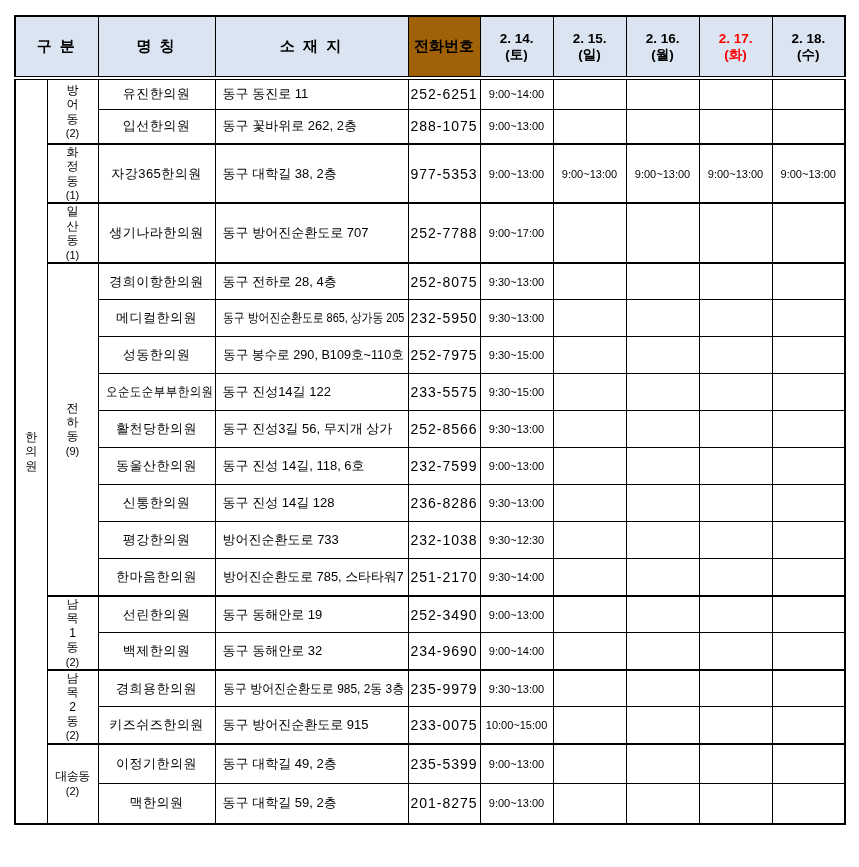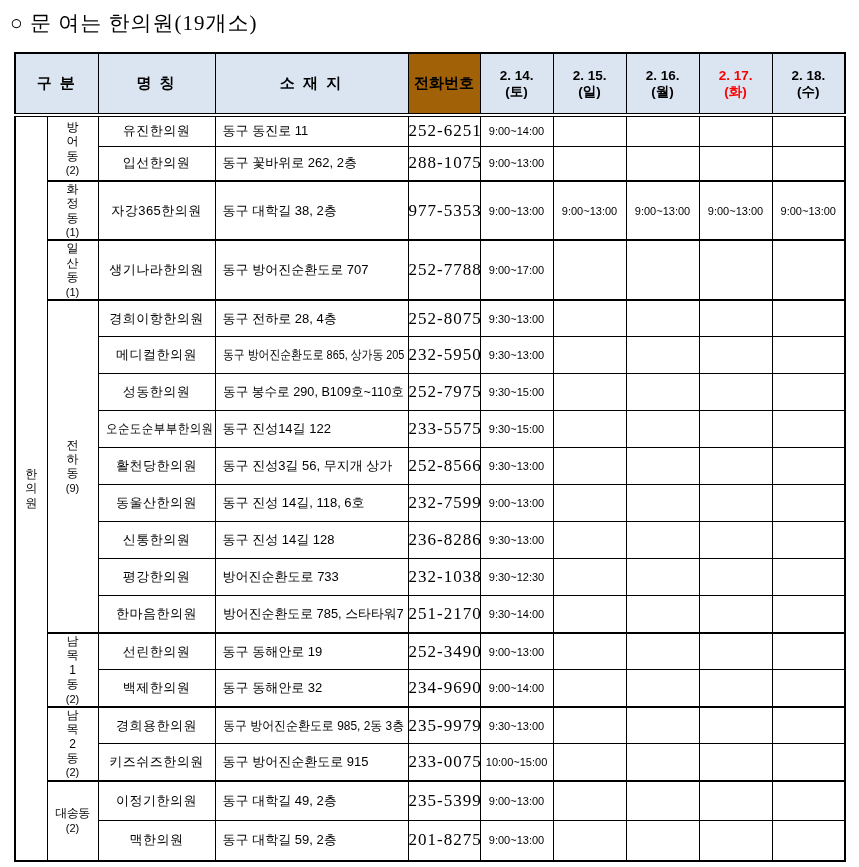--- a/index.html
+++ b/index.html
@@ -27,40 +27,39 @@
     height: 62px; font-weight: bold; font-size: 15px;
     border-bottom: 4px double #000; letter-spacing: 2px;
   }
   thead th.day { letter-spacing: 0; padding-top: 1px; }
   .day-line { line-height: 1.15; font-size: 13.5px; }
   .fit { display: inline-block; white-space: nowrap; transform-origin: center center; }
   td.addr { text-align: left; padding-left: 7px; }
   td.addr .fit { transform-origin: left center; }
   td.name  { font-size: 13px; letter-spacing: 0.5px; }
   td.addr  { font-size: 13px; }
-  td.phone { font-size: 17px; letter-spacing: 1px; font-family: Liberation Serif, serif; }
+  td.phone { font-size: 14px; letter-spacing: 1px; }
   td.time  { font-size: 11px; }
   td.side, td.region { font-size: 12px; }
   .vtext {
     width: 1.05em; margin: 0 auto; word-break: break-all;
     line-height: 1.2; text-align: center;
   }
   .horiz .vtext { width: auto; word-break: normal; letter-spacing: -0.5px; }
   .gcount { font-size: 11px; line-height: 1.3; }
   tr.gstart > td { border-top: 2px solid #000; }
   tr.r31 { height: 31px; } tr.r35 { height: 35px; padding-left: 28px; }
   tr.r56 { height: 56px; } tr.r57 { height: 57px; }
   tr.r37 { height: 37px; } tr.r39 { height: 31px; }
   tr.r40 { height: 40px; }
 </style>
 </head>
 <body>
 
 <div class="page">
-  <div class="title">○ 문 여는 한의원(19개소)</div>
 
   <table class="clinics">
     <colgroup>
       <col style="width:32px">
         <col style="width:51px">
         <col style="width:117px">
         <col style="width:193px">
         <col style="width:72px">
       <col style="width:73px">
         <col style="width:73px">

